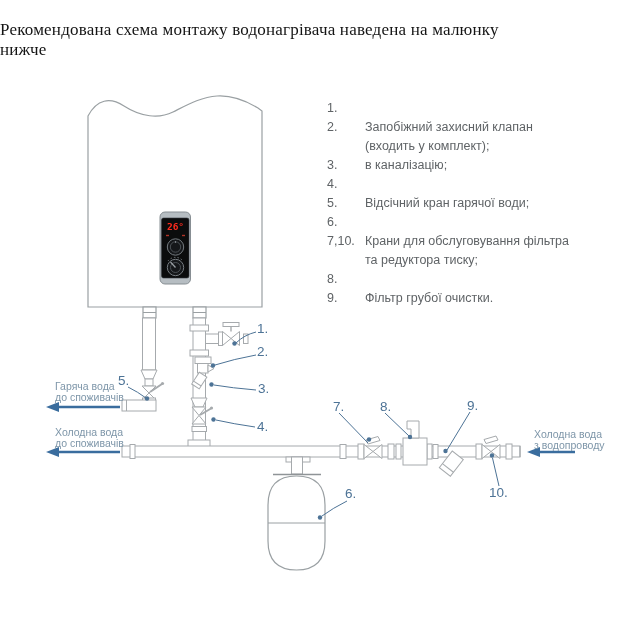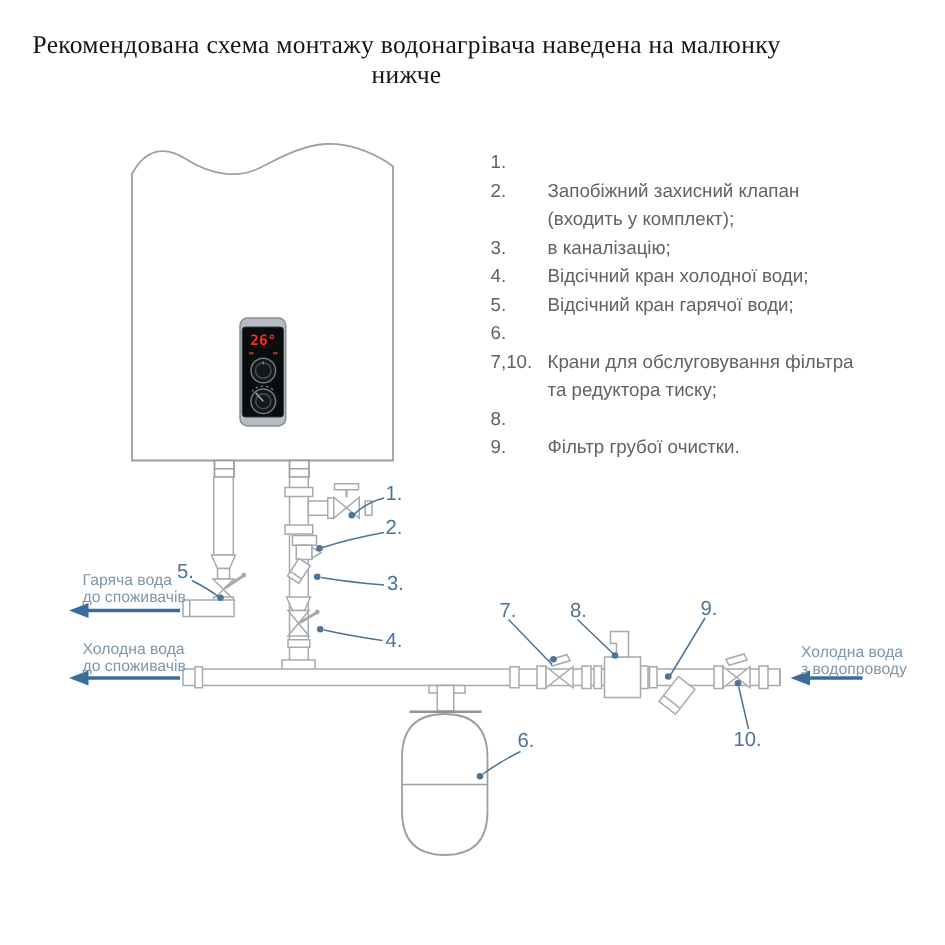--- a/index.html
+++ b/index.html
@@ -1,21 +1,21 @@
 <!DOCTYPE html>
 <html><head>
 <meta charset="utf-8">
 <style>
   html,body{margin:0;padding:0;}
   body{
     width:630px;height:630px;position:relative;background:#ffffff;
     font-family:"Liberation Sans",sans-serif;overflow:hidden;
   }
   .title{
-    position:absolute;top:20px;left:0;width:542px;text-align:center;
+    position:absolute;top:20px;left:0;width:542px;
     font-family:"Liberation Serif",serif;font-size:17px;color:#141414;
     letter-spacing:.2px;
   }
   .legend{
     position:absolute;left:327px;top:99px;width:250px;
     font-size:12.5px;line-height:19px;color:#5f6366;
   }
   .legend-row{display:grid;grid-template-columns:38px 1fr;}
   .legend-num{text-align:left;}
   .legend-line2:empty{display:none;}
@@ -43,21 +43,20 @@
     <span><span class="legend-line1">Запобіжний захисний клапан</span>
     <span class="legend-line2" style="display:block">(входить у комплект);</span></span>
   </div>
   <div class="legend-row">
     <span class="legend-num">3.</span>
     <span>
     <span class="legend-line2" style="display:block">в каналізацію;</span></span>
   </div>
   <div class="legend-row">
     <span class="legend-num">4.</span>
-    <span><span class="legend-line1">Відсічний кран холодної води;</span></span>
   </div>
   <div class="legend-row">
     <span class="legend-num">5.</span>
     <span><span class="legend-line1">Відсічний кран гарячої води;</span></span>
   </div>
   <div class="legend-row">
     <span class="legend-num">6.</span>
   </div>
   <div class="legend-row">
     <span class="legend-num">7,10.</span>

